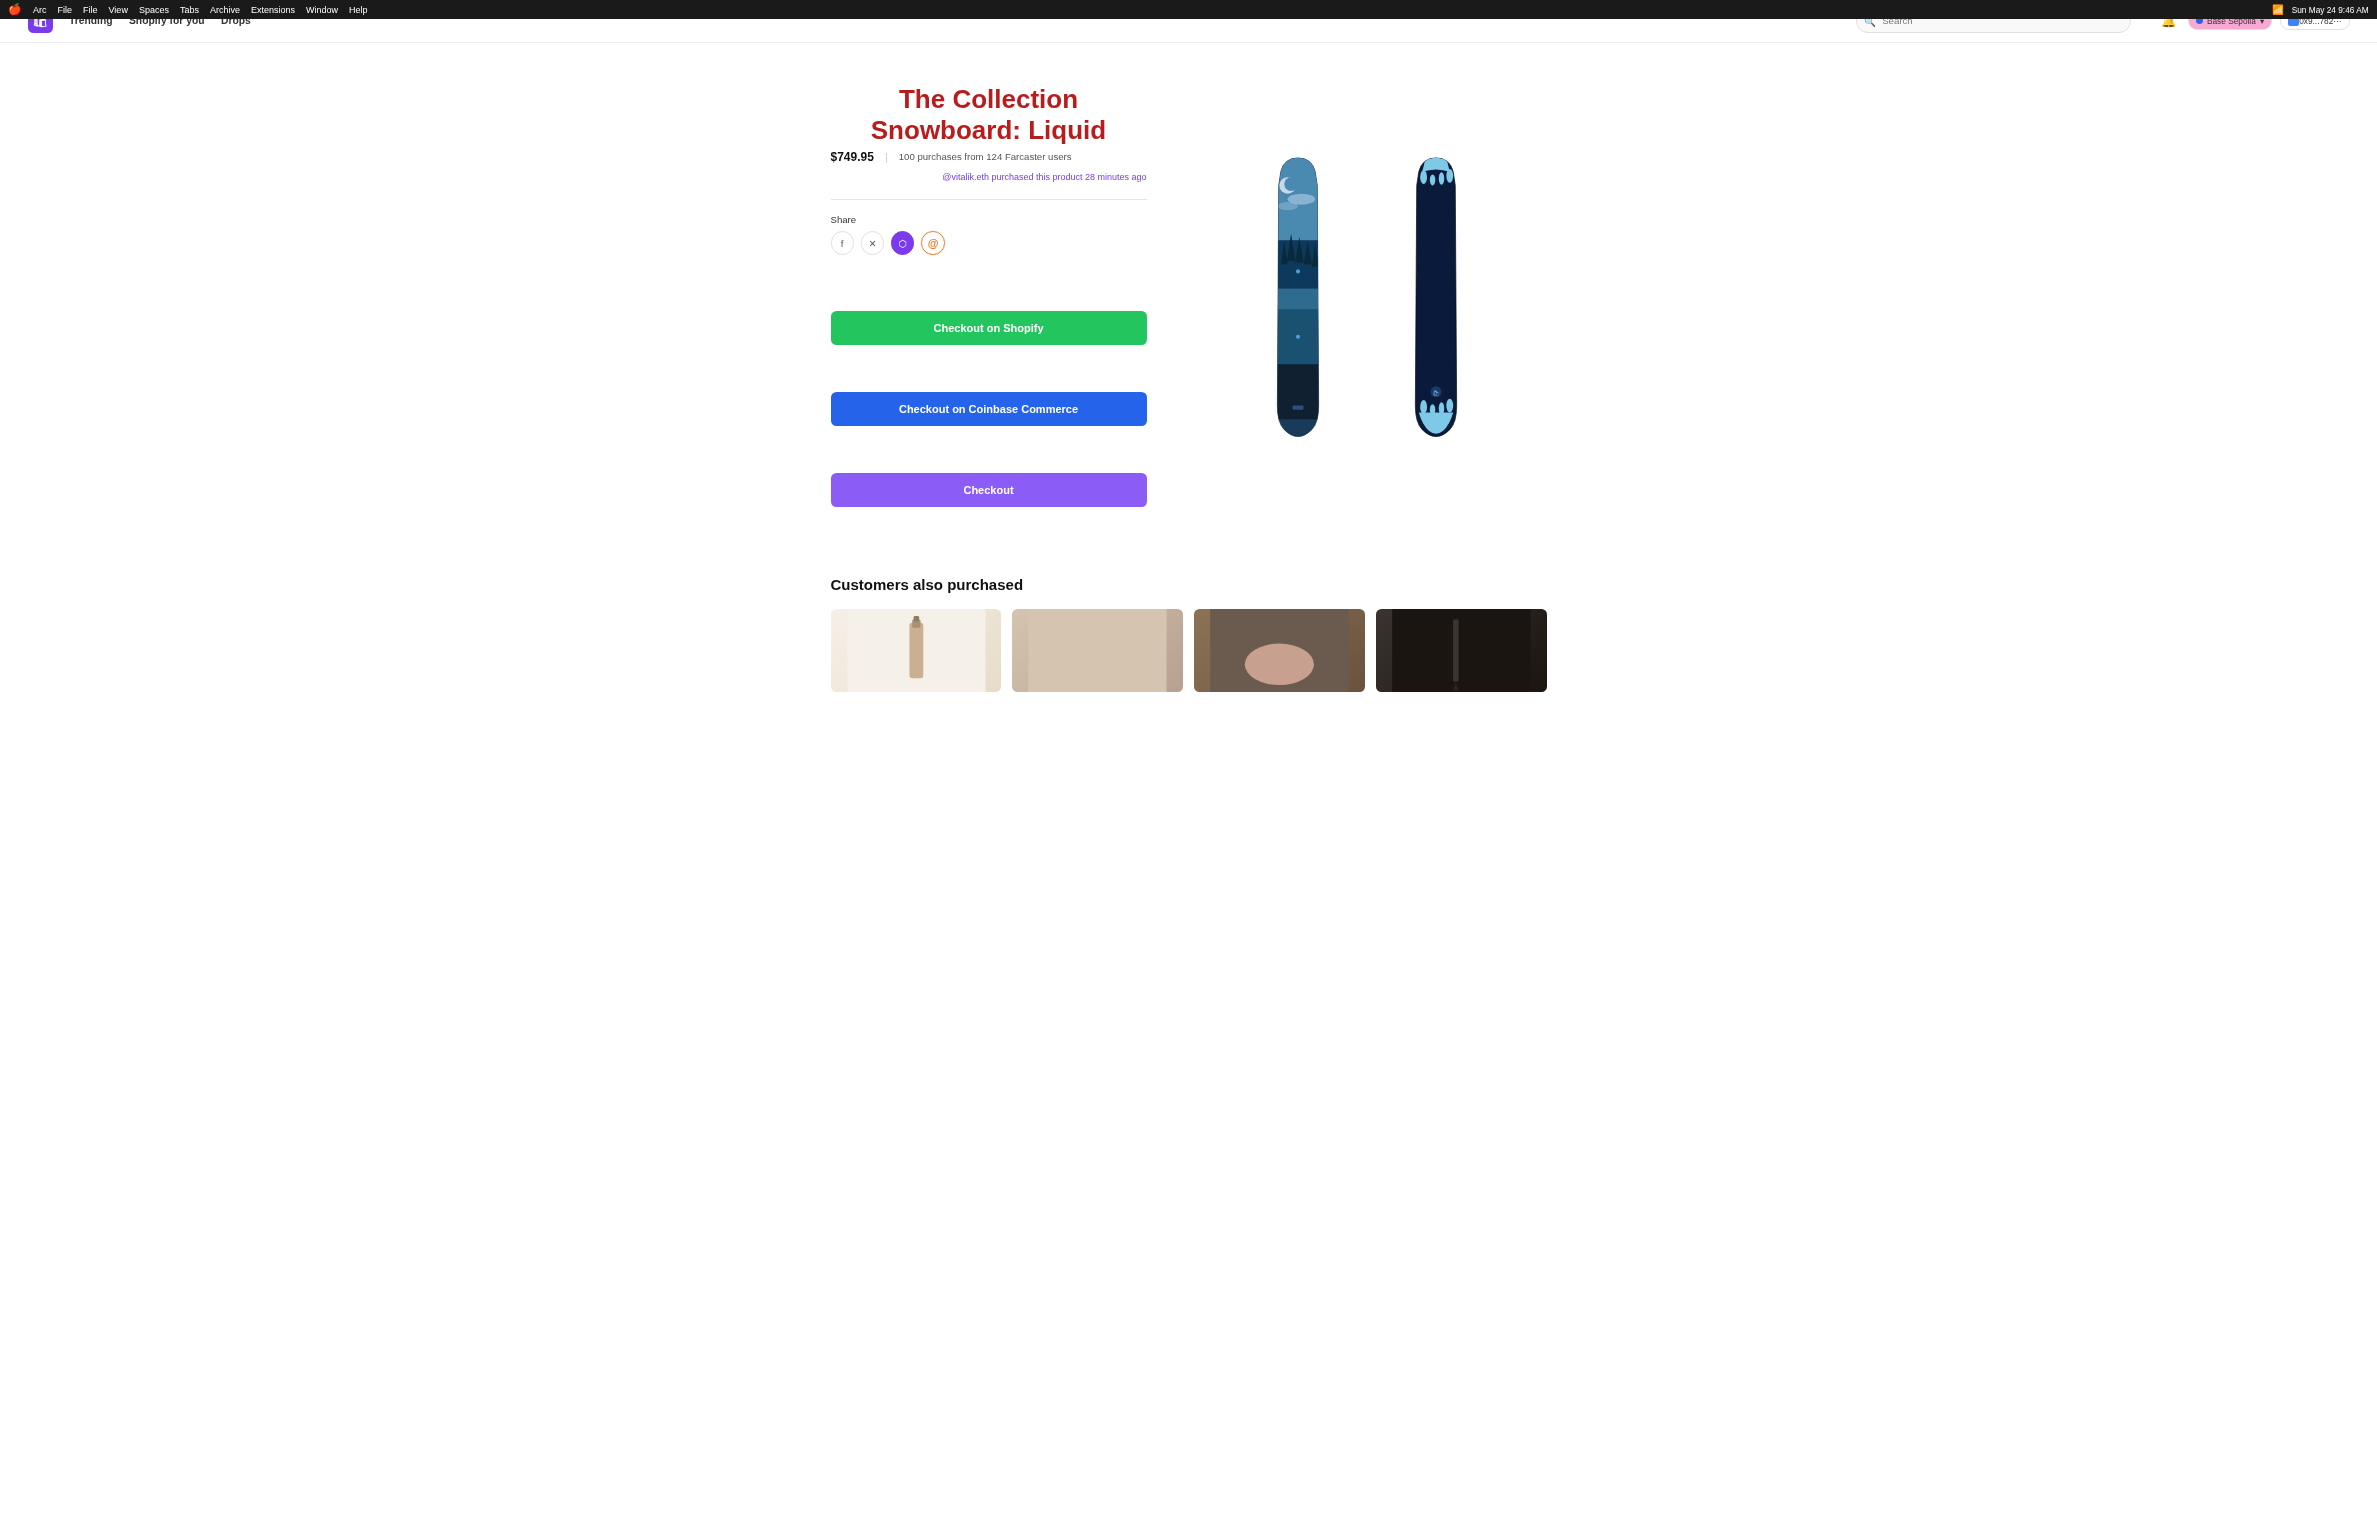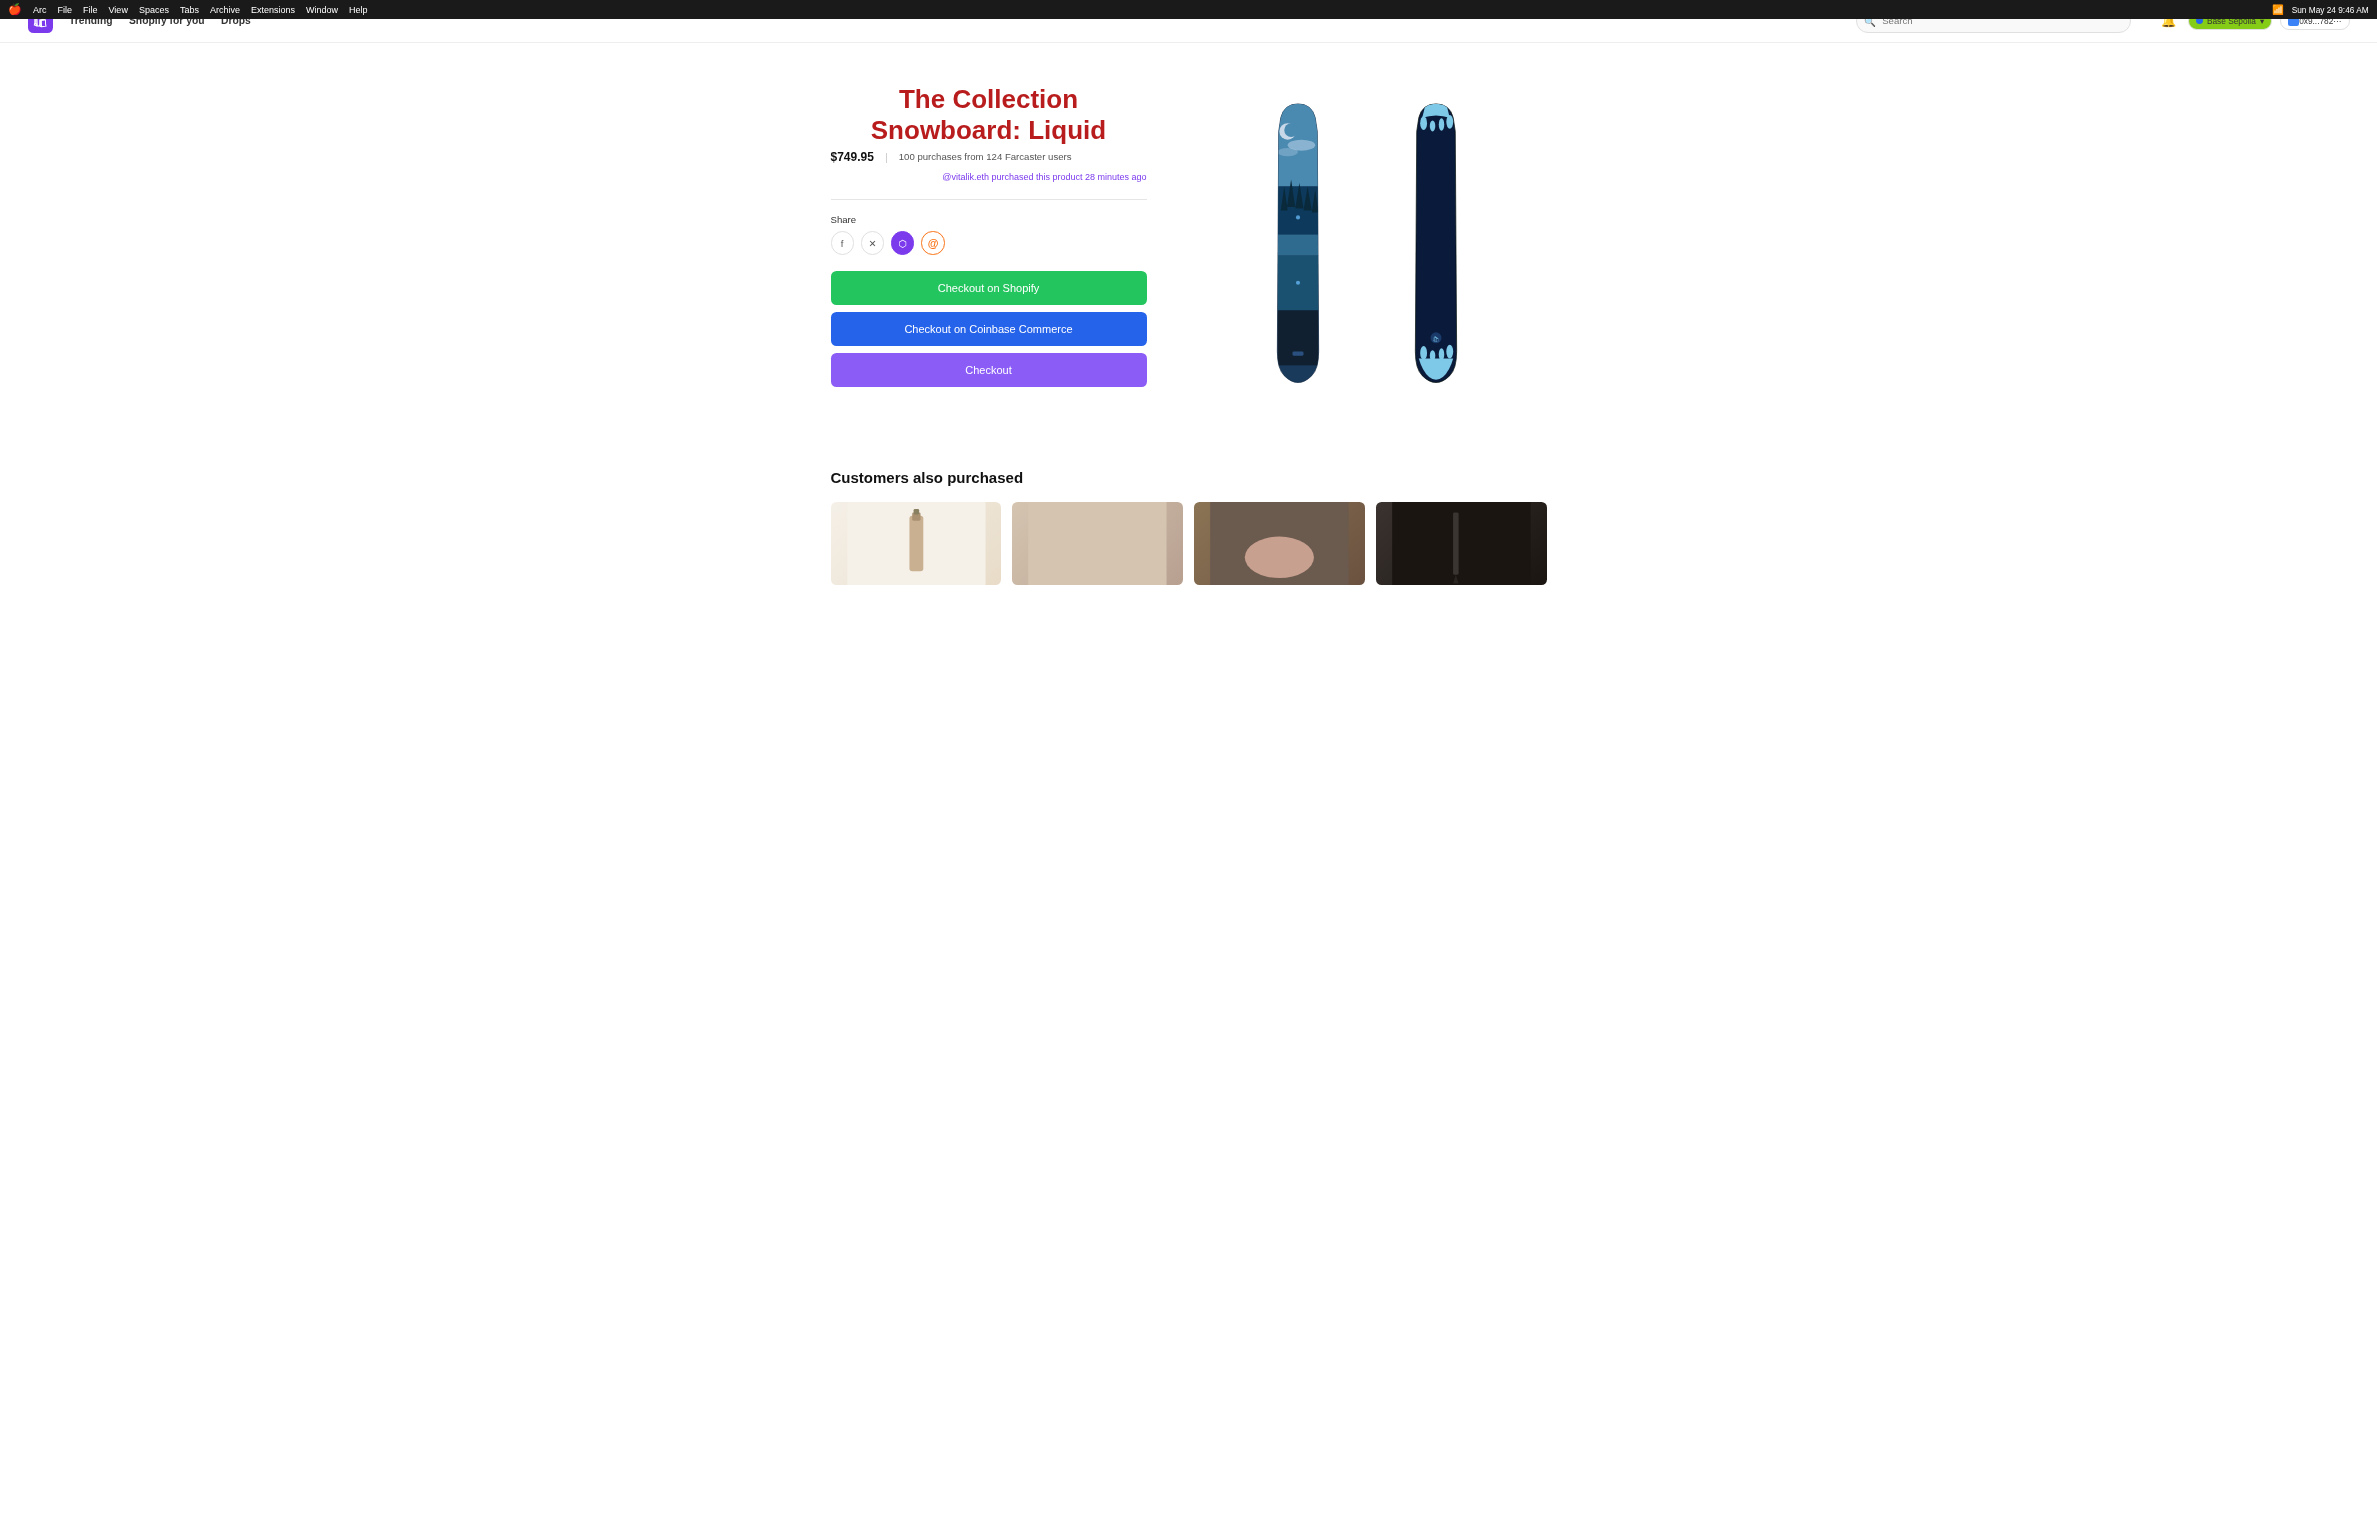--- a/index.html
+++ b/index.html
@@ -86,21 +86,21 @@
     .network-badge {
       display: flex;
       align-items: center;
       gap: 4.1px;
       border: 0.7px solid #e0e0e0;
       border-radius: 13.8px;
       padding: 2.8px 6.9px;
       font-size: 8.3px;
       color: #333;
       cursor: pointer;
-      background: #84cc16;
+      background: #f9a8d4;
     }
     .network-dot {
       width: 6.9px; height: 6.9px;
       border-radius: 50%;
       background: #2563eb;
       flex-shrink: 0;
     }
     .wallet-badge {
       display: flex;
       align-items: center;
@@ -187,24 +187,25 @@
     }
 
     
     .checkout-buttons { display: flex; flex-direction: column; gap: 6.9px; }
     .btn-checkout {
       width: 100%;
       padding: 11px;
       border: none;
       border-radius: 5.5px;
       font-size: 11px;
-      font-weight: 400;
+      font-weight: 700;
       cursor: pointer;
       text-align: center;
       color: #fff;
+      margin-top: 40px;
     }
     .btn-shopify { background: #22c55e; }
     .btn-coinbase { background: #2563eb; }
     .btn-checkout-plain { background: #8b5cf6; }
 
     
     .product-images {
       flex: 1;
       display: flex;
       align-items: center;

